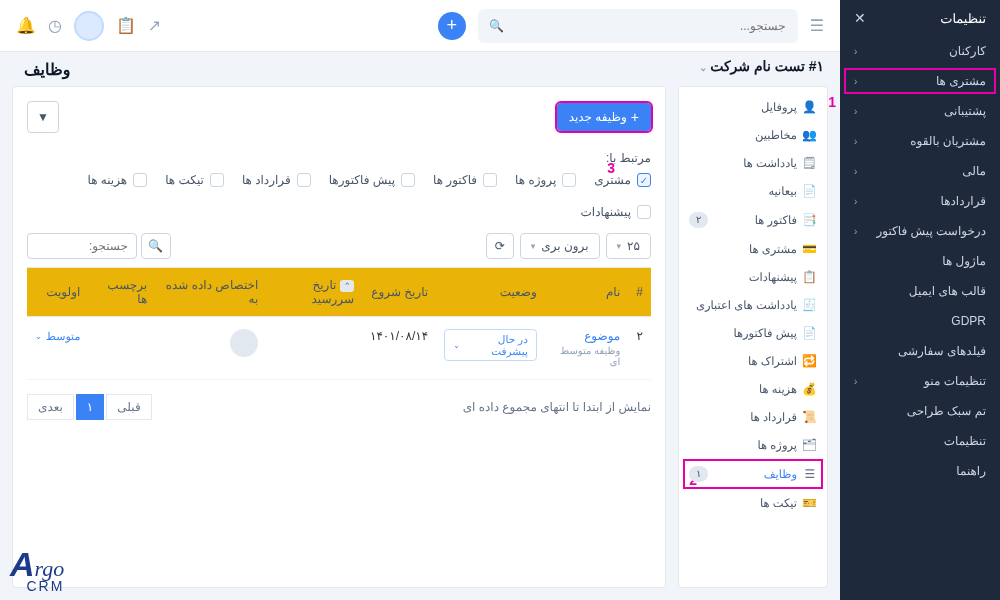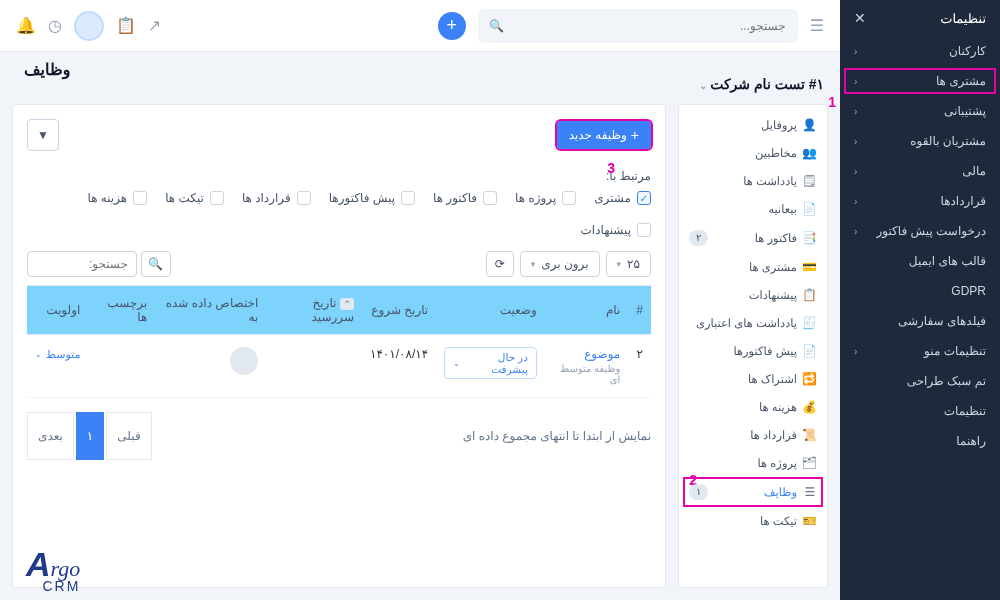--- a/index.html
+++ b/index.html
@@ -60,41 +60,41 @@
 .chk.checked .box { background:#eff6ff; border-color:#3b82f6; }
 
 .toolbar-row { display:flex; align-items:center; gap:6px; margin-bottom:8px; }
 .sel { border:1px solid #cbd5e1; border-radius:4px; padding:5px 10px; background:#fff; color:#475569; font-size:12px; display:inline-flex; align-items:center; gap:6px; cursor:pointer; }
 .sel .caret { font-size:9px; color:#94a3b8; }
 .toolbar-row .srch { margin-right:auto; display:flex; gap:4px; }
 .toolbar-row .srch input { border:1px solid #cbd5e1; border-radius:4px; padding:5px 8px; width:110px; font-size:12px; }
 .toolbar-row .srch .mag { border:1px solid #cbd5e1; border-radius:4px; width:30px; display:flex; align-items:center; justify-content:center; color:#64748b; cursor:pointer; }
 
 table { width:100%; border-collapse:collapse; font-size:12px; }
-th { text-align:right; padding:10px 8px; border-top:1px solid #e5e7eb; border-bottom:1px solid #e5e7eb; color:#475569; font-weight:normal; background:#7dd3fc; }
+th { text-align:right; padding:10px 8px; border-top:1px solid #e5e7eb; border-bottom:1px solid #e5e7eb; color:#475569; font-weight:normal; background:#eab308; }
 th .sort { background:#e2e8f0; border-radius:3px; padding:1px 3px; font-size:9px; color:#64748b; margin-left:4px; }
 td { padding:12px 8px; border-bottom:1px solid #f1f5f9; vertical-align:top; }
 .subj { color:#3b82f6; cursor:pointer; }
 .sub-line { color:#94a3b8; font-size:10px; margin-top:2px; }
 .pill { border:1px solid #bfdbfe; color:#3b82f6; border-radius:4px; padding:3px 8px; font-size:10.5px; display:inline-flex; align-items:center; gap:4px; }
 .assignee { width:28px; height:28px; border-radius:50%; background:#e2e8f0; display:inline-block; }
 .prio { color:#3b82f6; font-size:11px; display:inline-flex; align-items:center; gap:4px; }
 
 .footer-row { display:flex; align-items:center; margin-top:14px; }
 .footer-row .info { color:#64748b; font-size:12px; }
 .pager { margin-right:auto; display:flex; gap:2px; }
-.pager .pg { border:1px solid #e5e7eb; padding:16px 10px; cursor:pointer; color:#64748b; font-size:12px; }
+.pager .pg { border:1px solid #e5e7eb; padding:5px 10px; cursor:pointer; color:#64748b; font-size:12px; }
 .pager .pg.cur { background:#3b82f6; color:#fff; border-color:#3b82f6; }
 
 
-.strip { padding:24px 16px 0; background:#f1f5f9; }
+.strip { padding:6px 16px 0; background:#f1f5f9; }
 .strip h3 { font-size:14px; color:#0f172a; font-weight:bold; }
 
 
-.logo { position:absolute; left:26px; bottom:6px; pointer-events:none; }
+.logo { position:absolute; left:10px; bottom:6px; pointer-events:none; }
 .logo .a { font-family: Georgia, serif; font-size:22px; color:#1e3a8a; font-style:italic; }
 .logo .a b { font-size:34px; }
 .logo .crm { font-size:14px; letter-spacing:2px; color:#1e3a8a; display:block; text-align:right; margin-top:-6px; }
 </style>
 </head>
 <body>
 
 <div class="app">
 
   <aside class="sidebar">
@@ -123,20 +123,23 @@
           <span>مالی</span>
           <span class="chev">‹</span>
         </div>
         <div class="sb-item">
           <span>قراردادها</span>
           <span class="chev">‹</span>
         </div>
         <div class="sb-item">
           <span>درخواست پیش فاکتور</span>
           <span class="chev">‹</span>
+        </div>
+        <div class="sb-item">
+          <span>ماژول ها</span>
         </div>
         <div class="sb-item">
           <span>قالب های ایمیل</span>
         </div>
         <div class="sb-item">
           <span>GDPR</span>
         </div>
         <div class="sb-item">
           <span>فیلدهای سفارشی</span>
         </div>

